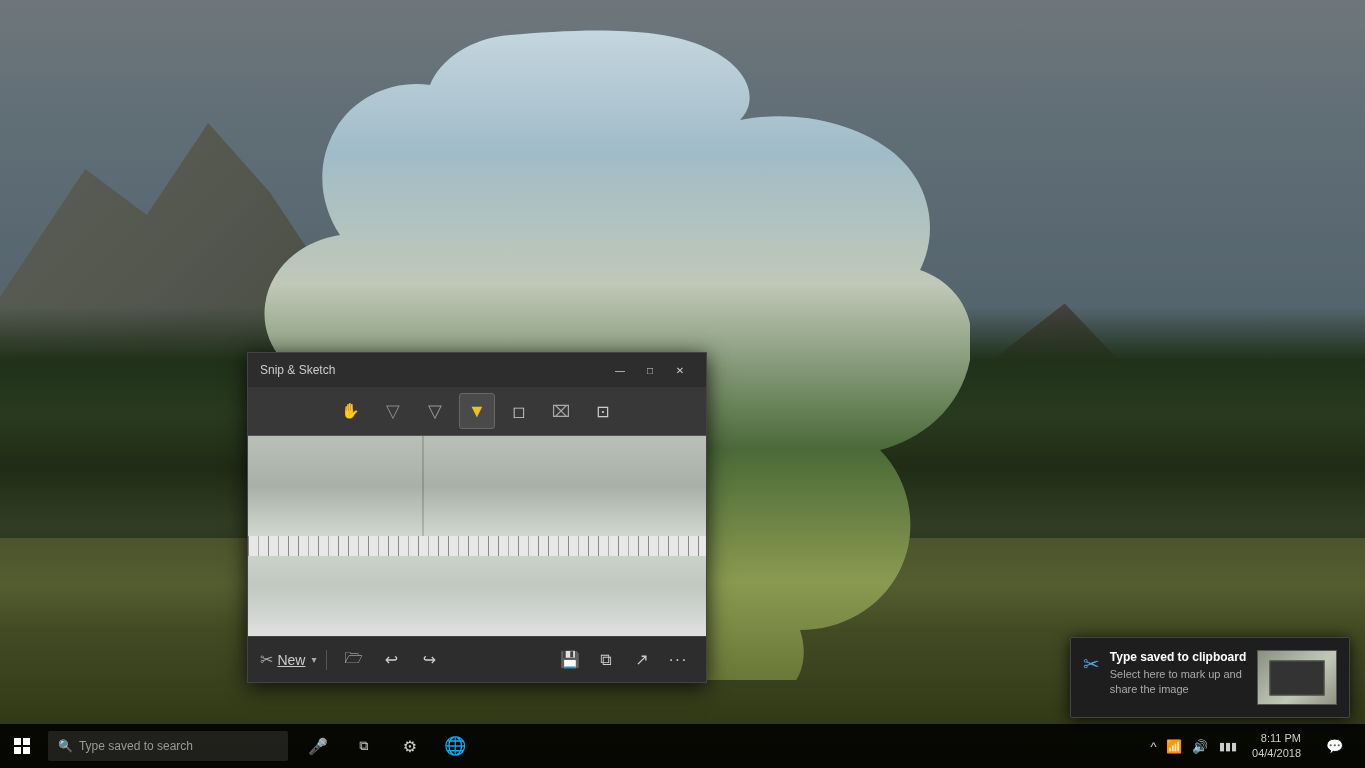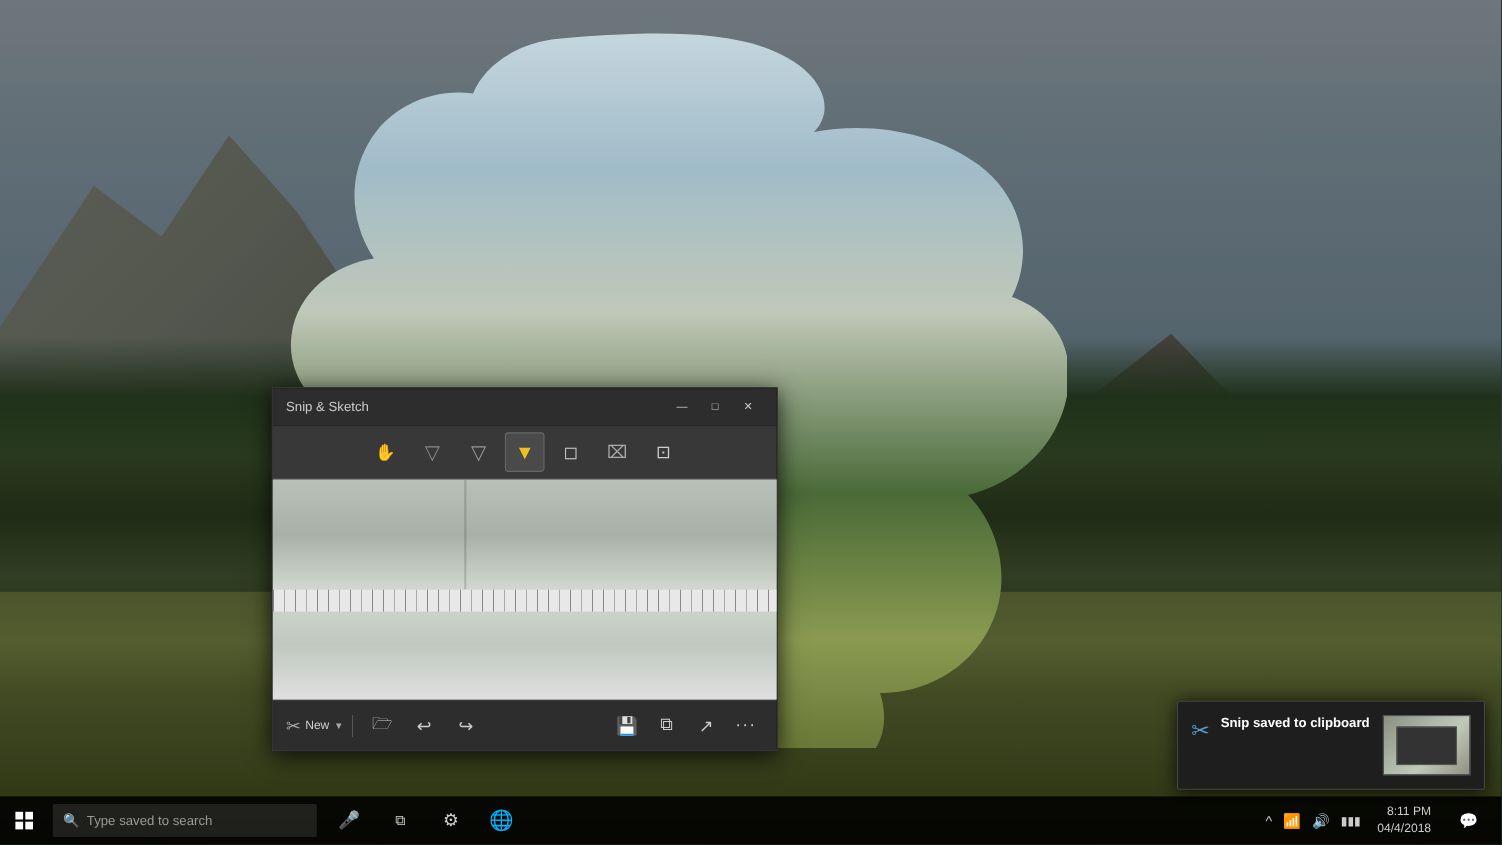--- a/index.html
+++ b/index.html
@@ -96,21 +96,21 @@
       background: 
         linear-gradient(180deg, #c8d8e0 0%, #a0bcc8 20%, #c0c8b8 40%, #4a6a38 65%, #8a9a50 85%, #6a7838 100%);
     }
 
     
     .snip-window {
       position: absolute;
       top: 352px;
       left: 247px;
       width: 460px;
-      background: #000000;
+      background: #0ea5e9;
       z-index: 10;
       border: 1px solid #444;
       box-shadow: 0 4px 20px rgba(0,0,0,0.8);
     }
 
     .window-titlebar {
       display: flex;
       align-items: center;
       justify-content: space-between;
       background: #2d2d2d;
@@ -249,21 +249,22 @@
       background: transparent;
       border: none;
       color: #ccc;
       cursor: pointer;
       font-size: 12px;
       gap: 4px;
     }
 
     .new-label {
       color: #ccc;
-      font-size: 11px;
+      font-size: 14px;
+      text-decoration: underline;
     }
 
     .separator {
       width: 1px;
       height: 20px;
       background: #555;
       margin: 0 4px;
     }
 
     .bottom-btn {
@@ -571,21 +572,22 @@
       <button class="bottom-btn" title="More options">
         <span style="font-size:16px; letter-spacing:1px;">···</span>
       </button>
     </div>
   </div>
 </div>
 
 <div class="notification">
   <div class="notif-icon">✂</div>
   <div class="notif-content">
-    <div class="notif-title">Snip saved to clipboard</div>
+    <div class="notif-title">Type saved to clipboard</div>
+    <div class="notif-desc">Select here to mark up and share the image</div>
   </div>
   <div class="notif-preview">
     <div class="notif-preview-img">
       <div class="notif-mini-window"></div>
     </div>
   </div>
 </div>
 
 <div class="taskbar">
 

